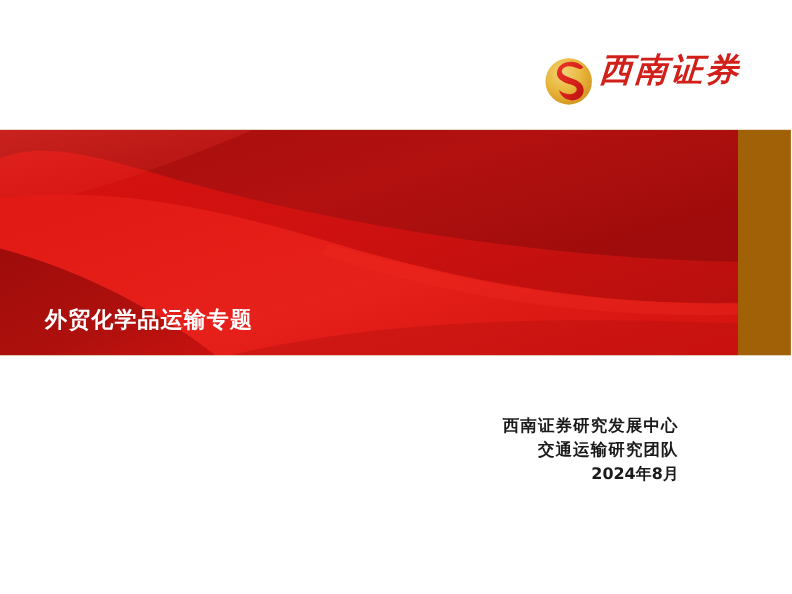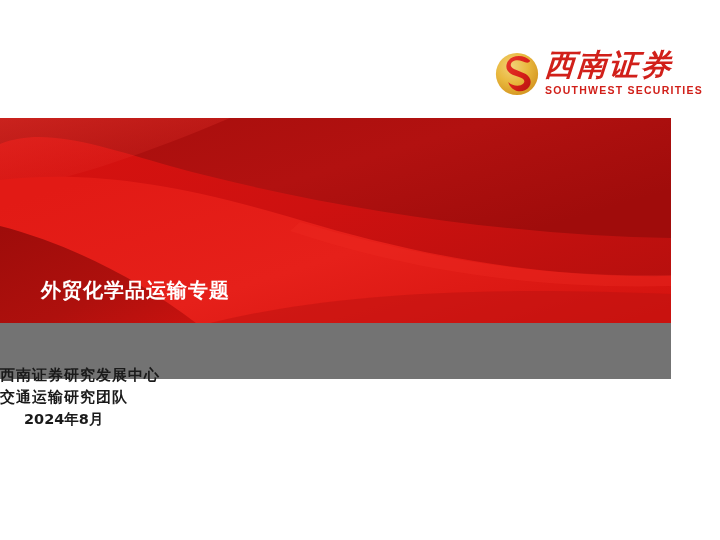--- a/index.html
+++ b/index.html
@@ -68,23 +68,24 @@
     margin-top: 1px;
     white-space: nowrap;
   }
 
   
   #banner {
     position: absolute;
     left: 0px;
     top: 118px;
     width: 671px;
-    height: 261px;
+    height: 205px;
     overflow: hidden;
-    background: #737373;
+    background: #a16207;
+    padding-left: 48px;
   }
   #banner-art {
     position: absolute;
     left: 0;
     top: 0;
     width: 671px;
     height: 205px;
     display: block;
   }
 
@@ -98,23 +99,23 @@
     color: #ffffff;
     letter-spacing: 1px;
     white-space: nowrap;
     z-index: 5;
   }
 
   
   #footer-block {
     position: absolute;
     left: 0px;
-    top: 364px;
+    top: 376px;
     width: 617px;
-    text-align: left;
+    text-align: right;
   }
   .footer-line {
     font-family: "DejaVu Serif", "Liberation Serif", serif;
     font-size: 15px;
     font-weight: bold;
     color: #1a1a1a;
     line-height: 22px;
     letter-spacing: 1px;
     white-space: nowrap;
   }
@@ -160,21 +161,20 @@
                    C 84 80, 86 60, 70 50
                    C 57 42, 38 40, 36 31
                    C 34 22, 48 15, 62 21
                    C 70 24, 76 27, 80 20 Z" fill="url(#redGrad)"></path>
         </g>
       </svg>
     </div>
 
     <div id="logo-text-wrap">
       <span id="logo-cn">西南证券</span>
-      <span id="logo-en">SOUTHWEST SECURITIES</span>
     </div>
   </div>
 
   <div id="banner">
 
     <svg id="banner-art" viewBox="0 0 671 205" preserveAspectRatio="none" aria-hidden="true">
       <defs>
         <linearGradient id="bgG" x1="0%" y1="0%" x2="100%" y2="100%">
           <stop offset="0%" stop-color="#D8120F"></stop>
           <stop offset="45%" stop-color="#CE1110"></stop>

